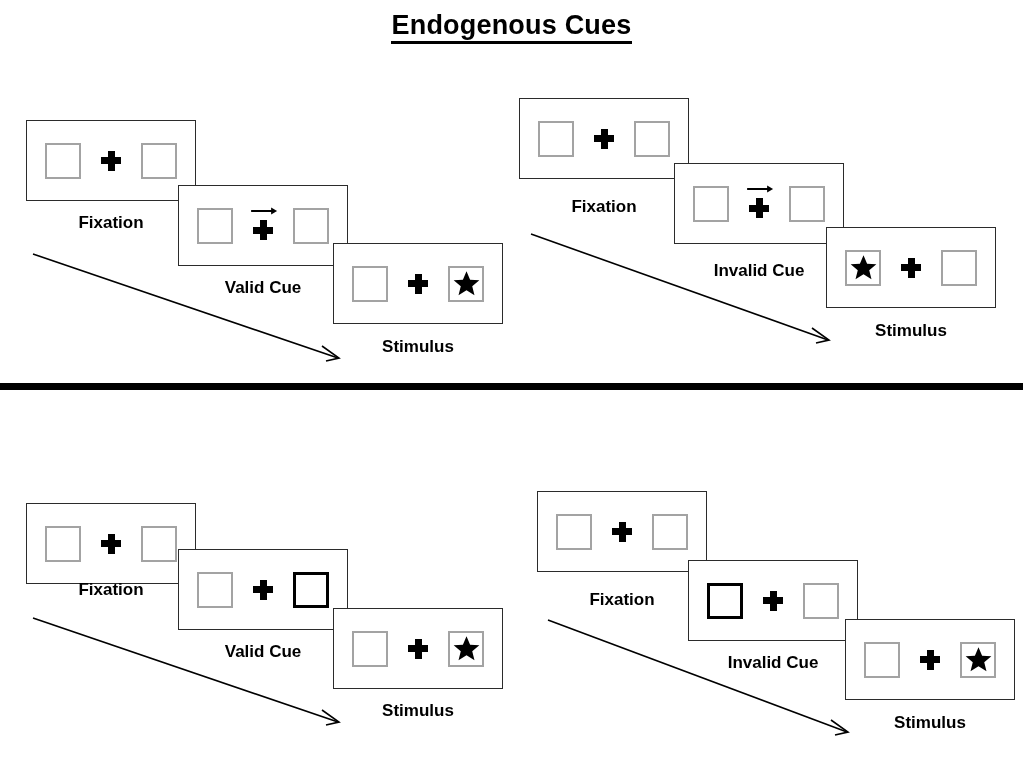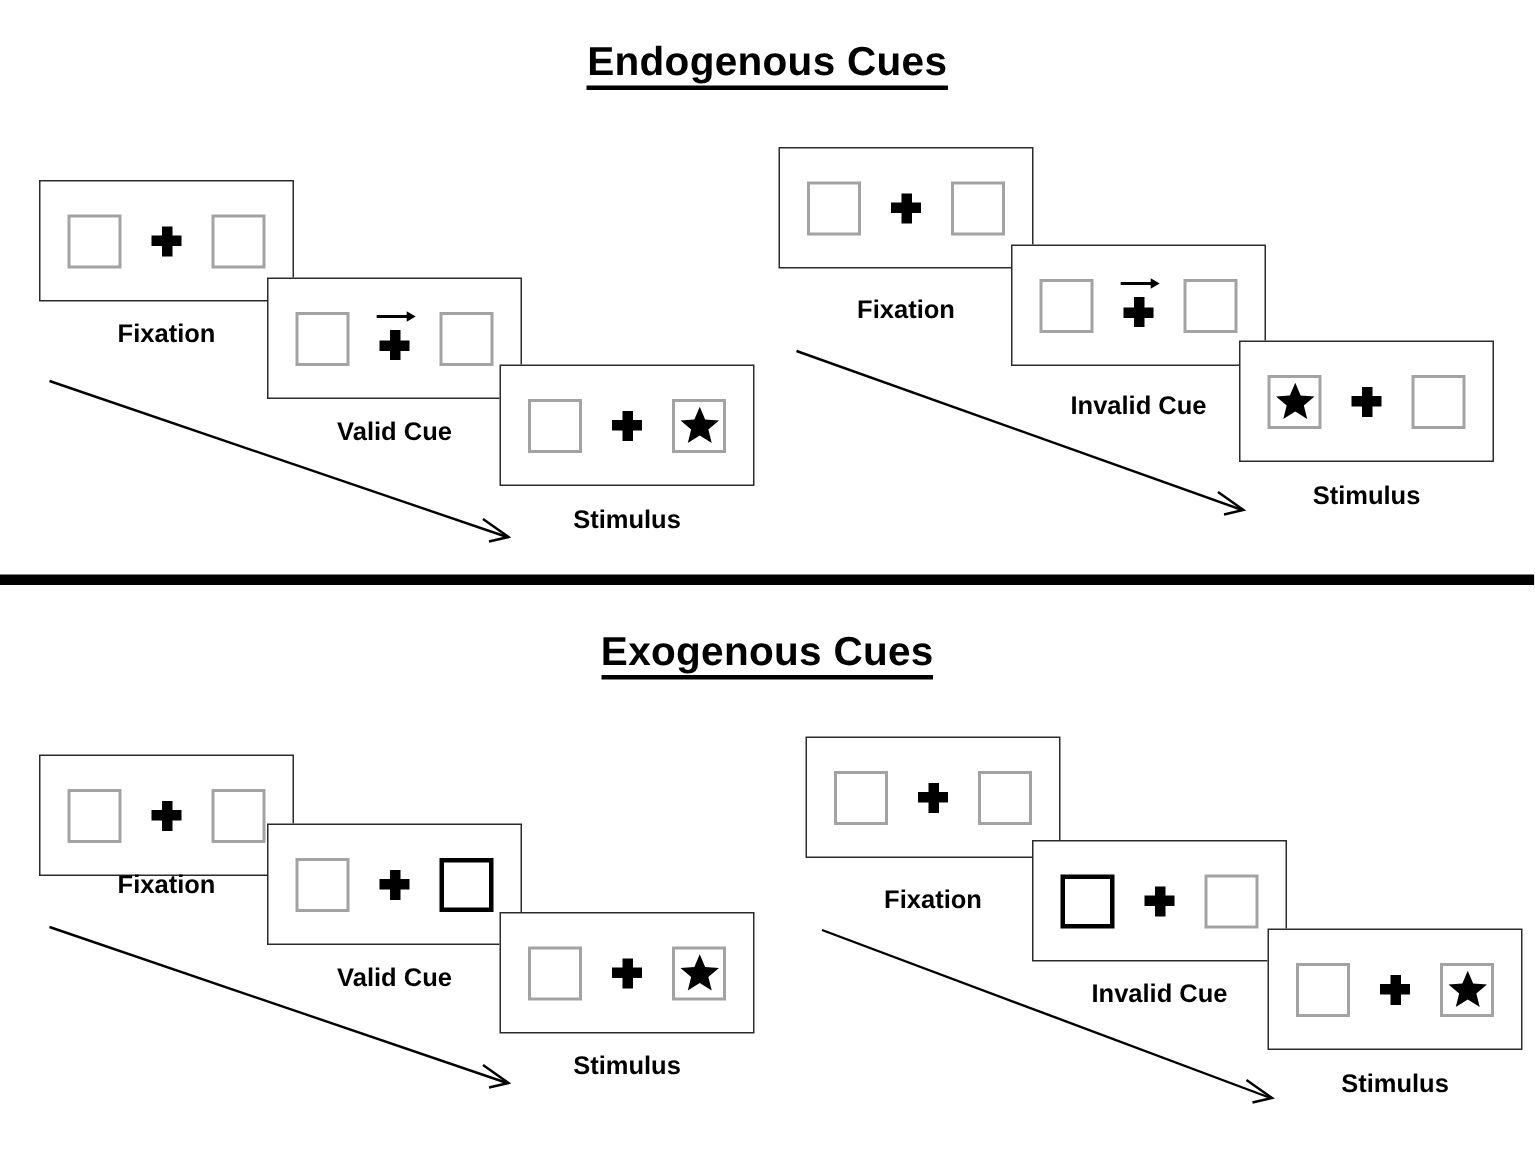--- a/index.html
+++ b/index.html
@@ -143,21 +143,21 @@
     position: absolute;
     pointer-events: none;
   }
   .time-arrow svg { display: block; overflow: visible; }
 </style>
 </head>
 <body>
 
 <div id="stage">
 
-  <div class="section-title" style="top:26px;">
+  <div class="section-title" style="top:10px;">
     <span>Endogenous Cues</span>
   </div>
 
   <div class="frame" style="left:26px; top:120px; width:170px; height:81px;">
     <div class="frame-inner">
       <div class="sq"></div>
       <div class="plus-wrap">
         <div class="plus"></div>
       </div>
       <div class="sq"></div>
@@ -253,23 +253,20 @@
 
   <div class="time-arrow" style="left:528px; top:228px;">
     <svg width="320" height="125" viewBox="0 0 320 125">
       <line x1="3" y1="6" x2="300" y2="112" stroke="#000" stroke-width="1.6"></line>
       <polyline points="284,100 301,112 288,115" fill="none" stroke="#000" stroke-width="1.6"></polyline>
     </svg>
   </div>
 
   <div class="divider" style="top:383px;"></div>
 
-  <div class="section-title" style="top:419px;">
-    <span>Exogenous Cues</span>
-  </div>
 
   <div class="frame" style="left:26px; top:503px; width:170px; height:81px;">
     <div class="frame-inner">
       <div class="sq"></div>
       <div class="plus-wrap">
         <div class="plus"></div>
       </div>
       <div class="sq"></div>
     </div>
   </div>

